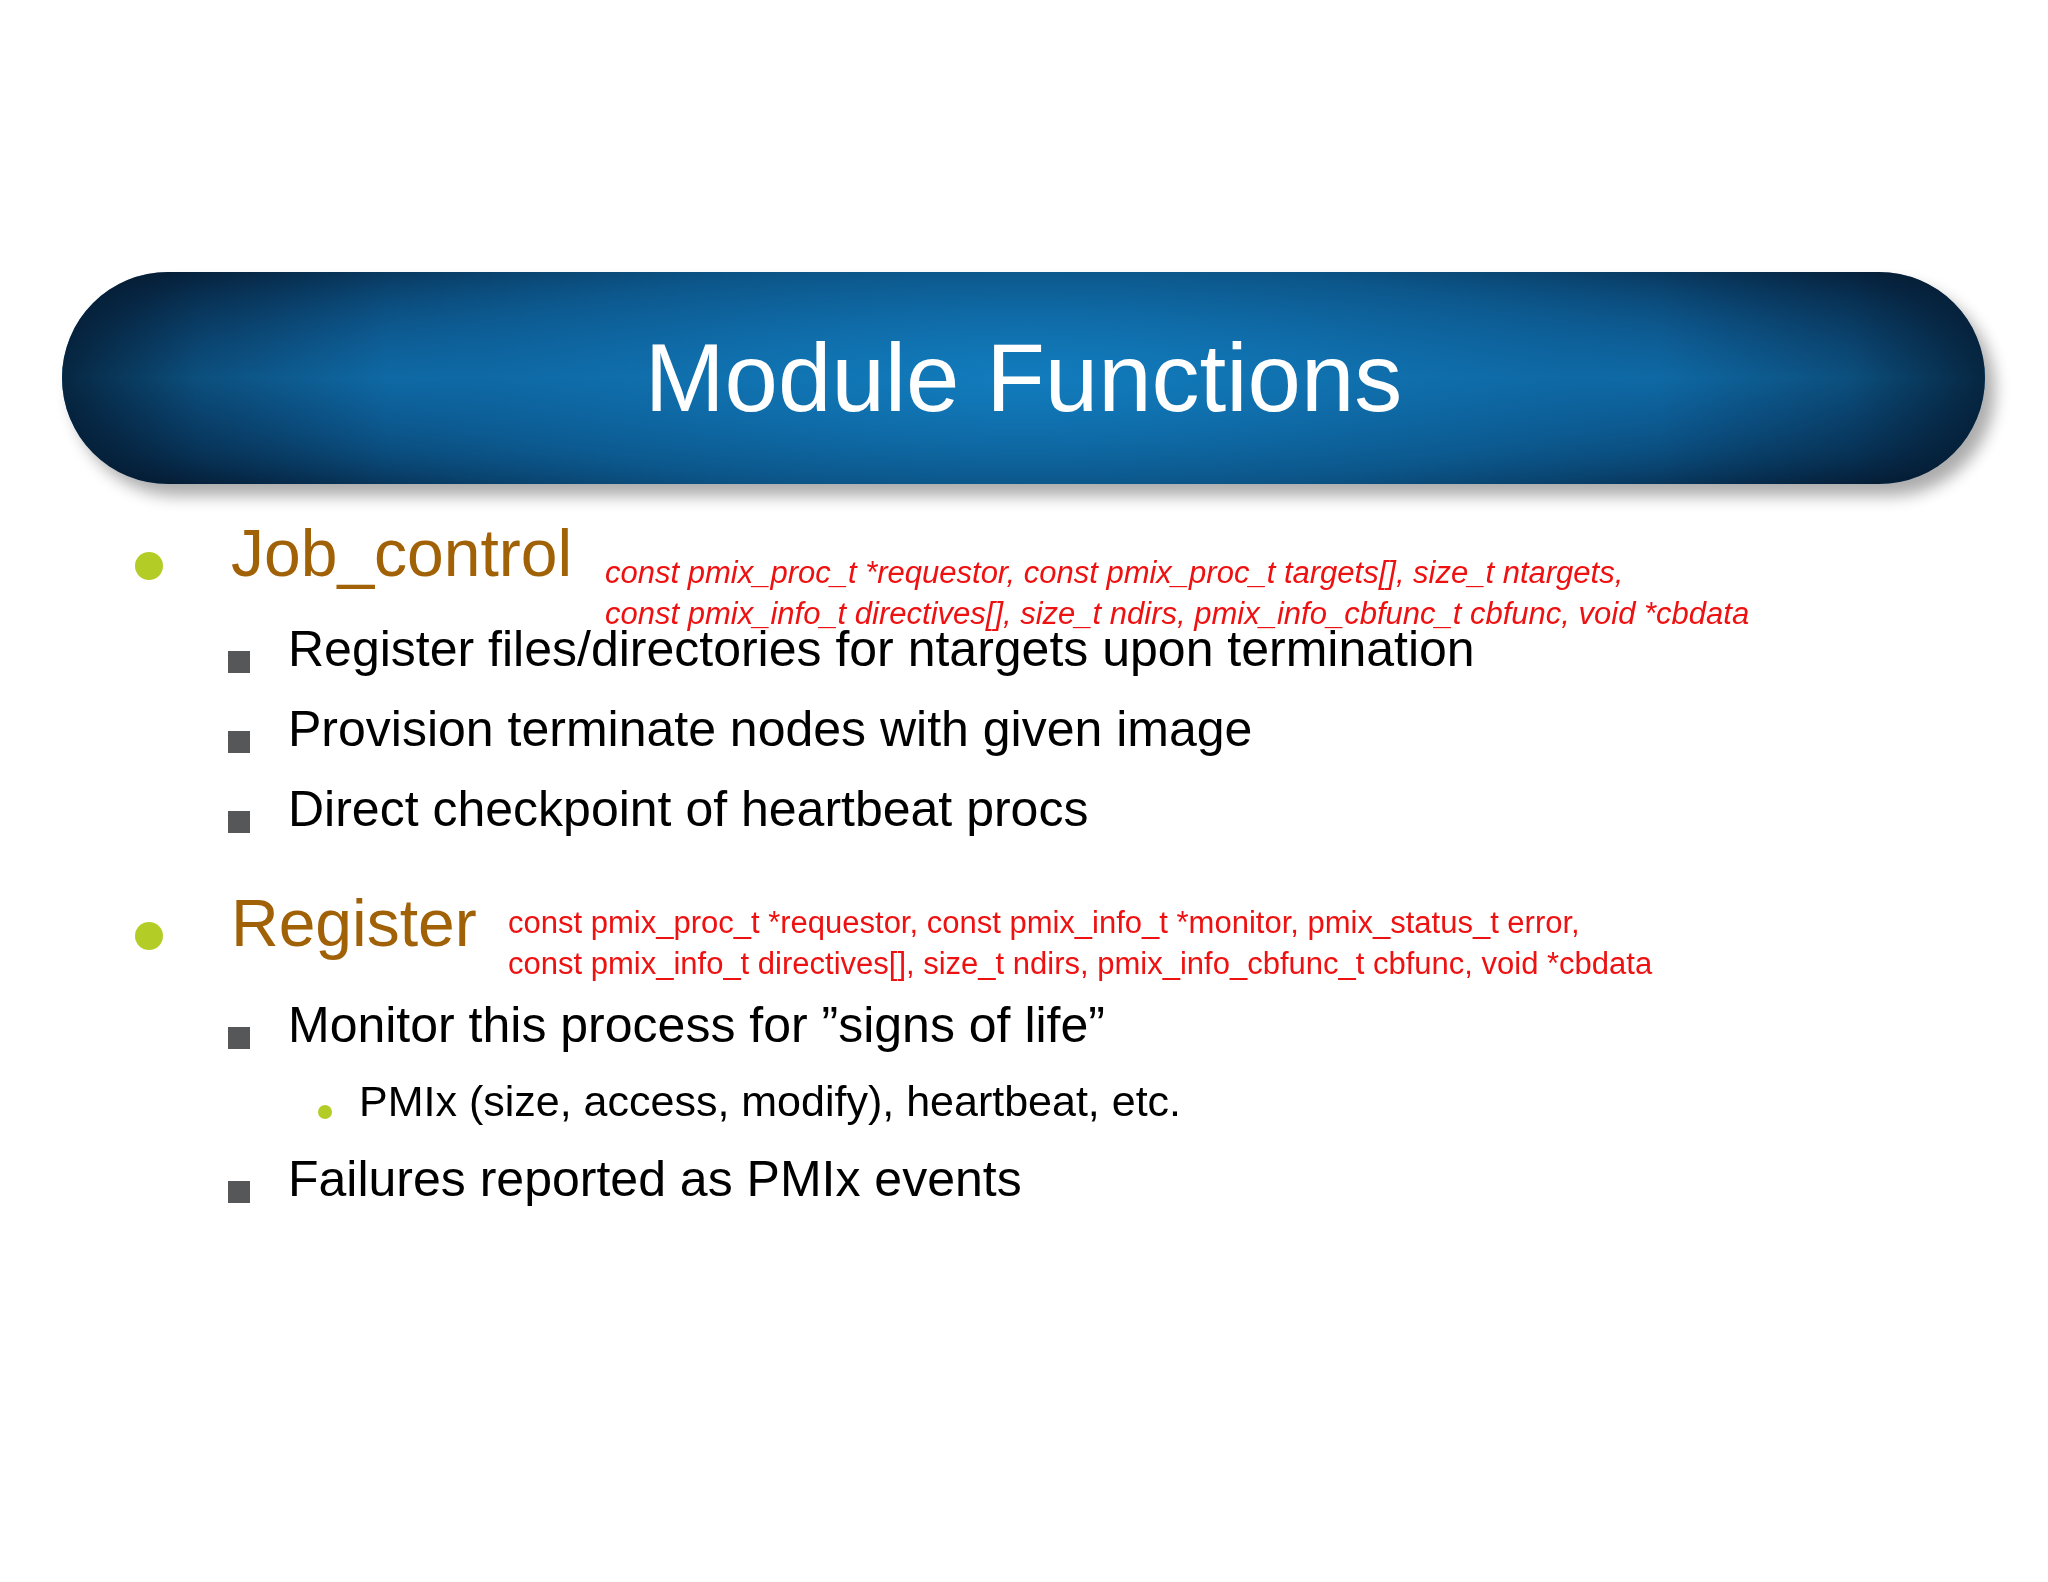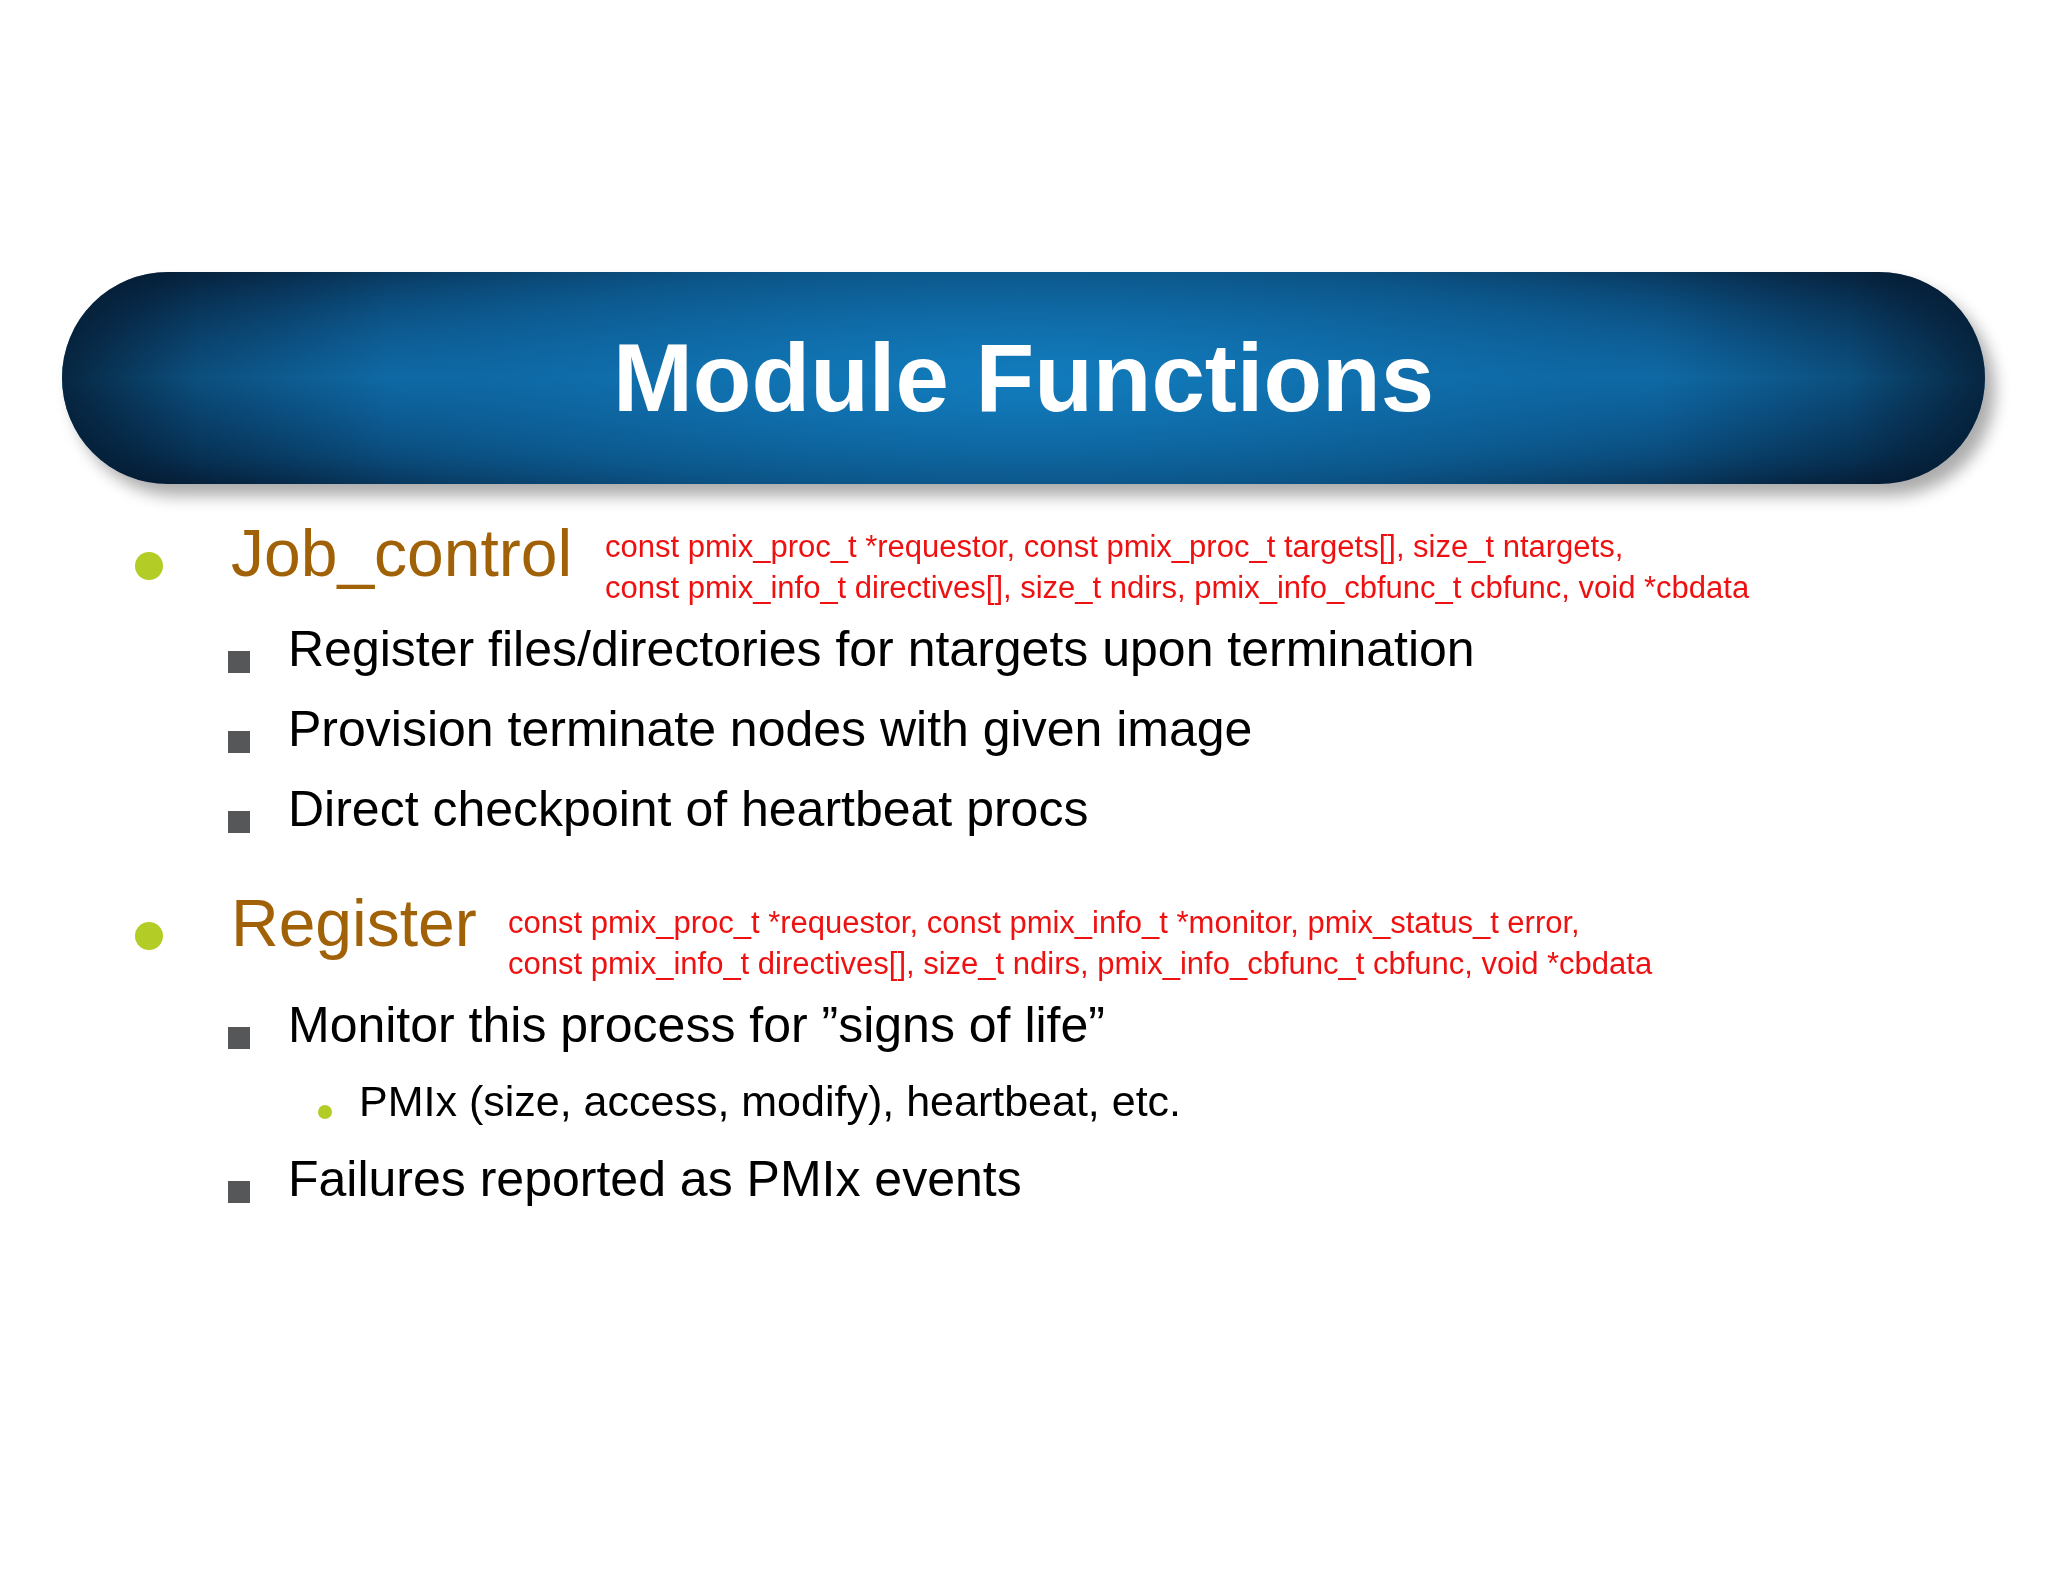--- a/index.html
+++ b/index.html
@@ -61,21 +61,21 @@
     pointer-events:none;
   }
   .title-text {
     position: absolute;
     inset: 0;
     display: flex;
     align-items: center;
     justify-content: center;
     color: #ffffff;
     font-size: 96px;
-    font-weight: 700;
+    font-weight: 400;
     letter-spacing: 0px;
     line-height: 1;
     z-index: 2;
     padding-bottom: 0;
     box-sizing: border-box;
   }
 
   
   .body {
     position: absolute;
@@ -112,21 +112,21 @@
   }
 
   
   .code {
     position: absolute;
     color: #ee1111;
     font-size: 31px;
     line-height: 1.33;
     white-space: nowrap;
   }
-  .code-job  { left: 605px; top: 6px; }
+  .code-job  { left: 605px; top: 32px; font-style: italic; }
   .code-mon  { left: 508px; top: 12px; }
 
   
   .l2 {
     display: flex;
     align-items: flex-start;
     padding-left: 228px;
     height: 80px;
   }
   .l2 .sq {

